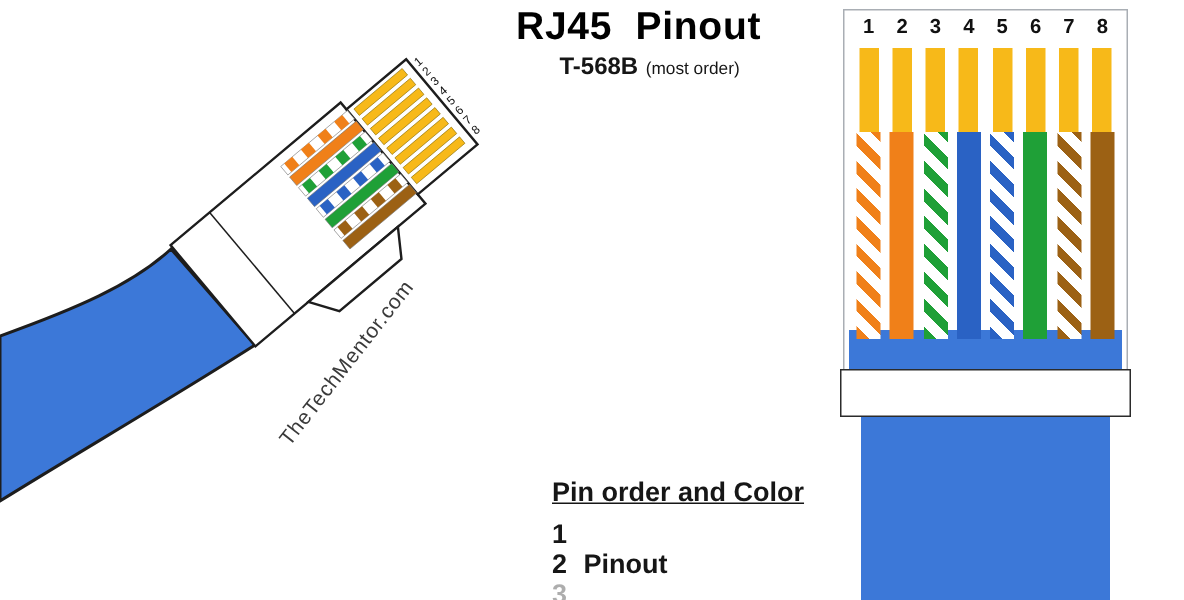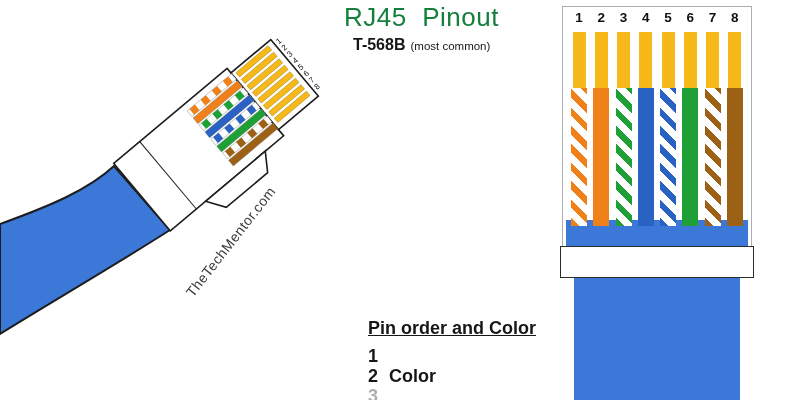--- a/index.html
+++ b/index.html
@@ -9,24 +9,24 @@
   }
   html,body{margin:0;padding:0;background:#fff;}
   body{font-family:"Liberation Sans",sans-serif;color:#161616;}
   .canvas{position:relative;width:789px;height:400px;background:#fff;overflow:hidden;}
 
   
   .left-illustration{position:absolute;left:0;top:0;width:345px;height:400px;}
   .left-illustration text{font-family:"Liberation Sans",sans-serif;}
 
   
-  .page-title{position:absolute;left:344px;top:2px;margin:0;font-size:26px;font-weight:400;
-              letter-spacing:.5px;white-space:pre;color:#15803d;}
+  .page-title{position:absolute;left:344px;top:2px;margin:0;font-size:26px;font-weight:700;
+              letter-spacing:.5px;white-space:pre;color:#000000;}
   .standard-line{position:absolute;left:353px;top:36px;}
-  .standard-label{font-size:16px;font-weight:700;}
+  .standard-label{font-size:16px;font-weight:700;margin-left:20px;}
   .standard-note{font-size:11.5px;font-weight:400;margin-left:5px;}
   .legend{position:absolute;left:368px;top:318px;font-size:18px;font-weight:bold;}
   .legend-heading{text-decoration:underline;margin-bottom:7px;}
   .legend-item{line-height:20px;display:flex;}
   .legend-item .legend-num{width:12px;margin-right:9px;text-align:left;}
   .legend-item:nth-child(3){opacity:.35;}
 
   
   .front-view{position:absolute;left:562px;top:6px;width:190px;height:394px;}
   .frame{position:absolute;left:0;right:0;top:0;height:242px;border:1px solid #a9aeb4;}
@@ -103,31 +103,31 @@
           <text x="203" y="64" font-size="8" fill="#111">7</text>
           <text x="203" y="72.5" font-size="8" fill="#111">8</text>
         </g>
     </g>
 
     <text x="193" y="298" transform="rotate(-52 193 298)" font-size="14" fill="#3a3a3a" letter-spacing="0.5">TheTechMentor.com</text>
   </svg>
 
   <h1 class="page-title">RJ45  Pinout</h1>
   <div class="standard-line">
-    <span class="standard-label">T-568B</span><span class="standard-note">(most common)</span>
+    <span class="standard-label">T-568B</span><span class="standard-note">(most order)</span>
   </div>
   <div class="legend">
     <div class="legend-heading">Pin order and Color</div>
     <div id="legend-items">
         <div class="legend-item">
           <span class="legend-num">1</span>
         </div>
         <div class="legend-item">
           <span class="legend-num">2</span>
-          <span>Color</span>
+          <span>Pinout</span>
         </div>
         <div class="legend-item">
           <span class="legend-num">3</span>
         </div>
       </div>
   </div>
 
   <div class="front-view">
     <div class="frame"></div>
     <div class="jacket"></div>

